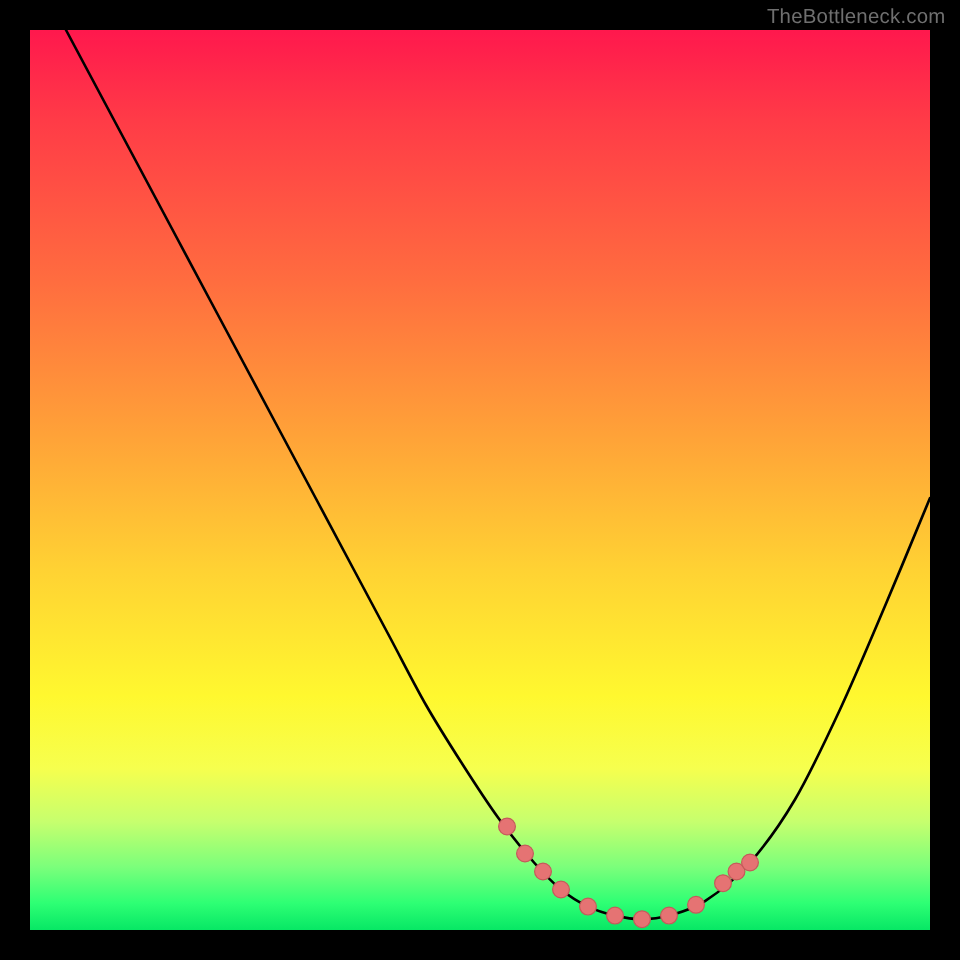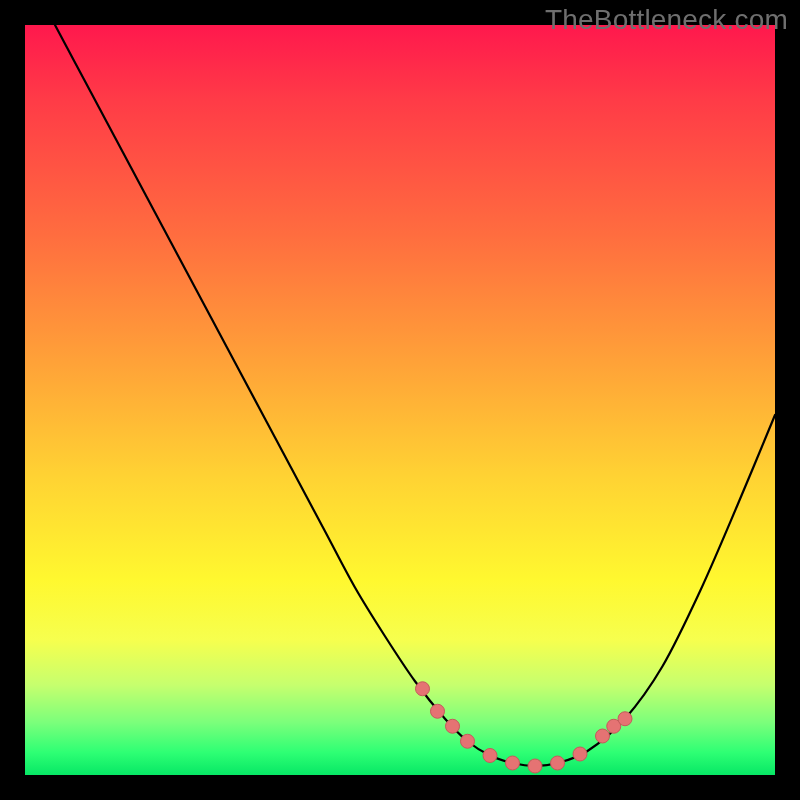--- a/index.html
+++ b/index.html
@@ -38,21 +38,21 @@
       #7bff7b 93%,
       #2eff74 97%,
       #07e765 100%
     );
   }
   .watermark {
     position: absolute;
     top: 4px;
     right: 12px;
     color: #6f6f6f;
-    font-size: 28px;
+    font-size: 17px;
     letter-spacing: 0.2px;
     font-weight: 400;
   }
   svg.curve {
     position: absolute;
     top: 0;
     left: 0;
     width: 750px;
     height: 750px;
     overflow: visible;

